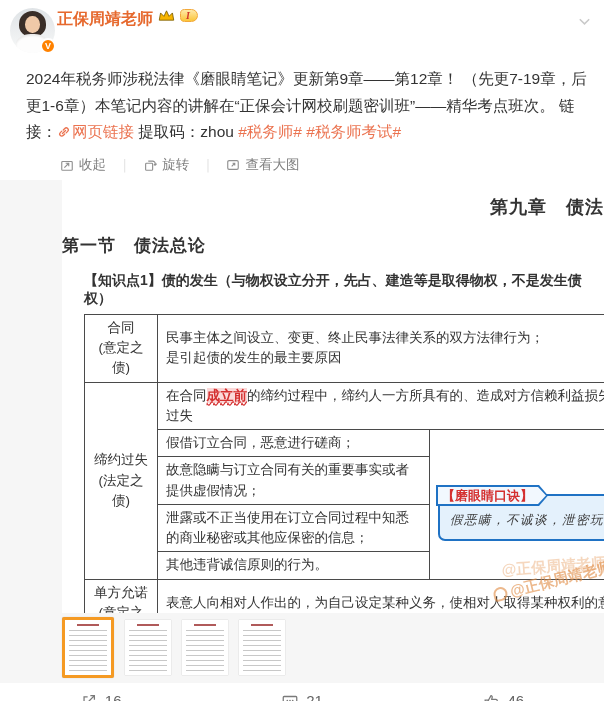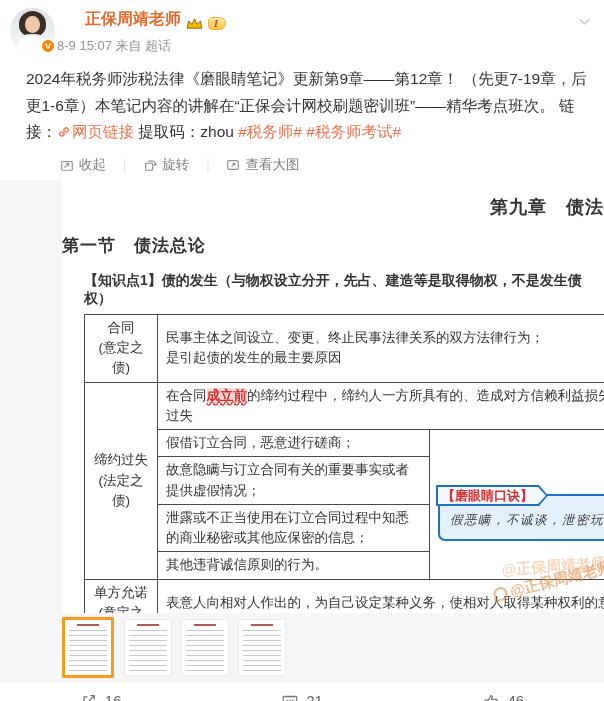--- a/index.html
+++ b/index.html
@@ -16,21 +16,21 @@
   .avatar .hair { position:absolute; left:9px; top:3px; width:27px; height:26px;
     border-radius:50% 50% 45% 45%; background:#3a2e28; }
   .avatar .face { position:absolute; left:15px; top:8px; width:15px; height:17px;
     border-radius:48%; background:#f0c9a8; }
   .avatar .coat { position:absolute; left:6px; top:26px; width:33px; height:22px;
     border-radius:45% 45% 0 0; background:#fdfdfd; box-shadow:inset 0 2px 2px rgba(0,0,0,.08); }
   .v-badge { position:absolute; left:40px; top:38px; width:16px; height:16px; border-radius:50%;
     background:#ff8200; border:2px solid #fff; color:#fff; font-size:9px; font-weight:bold;
     display:flex; align-items:center; justify-content:center; z-index:2; }
   .user-col { margin-left:47px; }
-  .name-row { display:flex; align-items:flex-end; gap:5px;margin-left:28px; }
+  .name-row { display:flex; align-items:flex-start; gap:5px; }
   .username { color:#e6692e; font-size:16px; font-weight:bold; }
   .crown { width:17px; height:13px; }
   .lvl { display:inline-block; background:linear-gradient(180deg,#ffe9a8,#fbc53a);
     border:1px solid #f2a93b; border-radius:7px 10px 10px 7px; color:#d4382a; font-style:italic;
     font-family:"Liberation Serif",serif; font-weight:bold; font-size:10px; line-height:11px;
     padding:0 7px 0 5px; }
   .time-row { margin-top:7px; color:#939393; font-size:13px; }
   .chevron { position:absolute; right:12px; top:14px; width:15px; height:15px; cursor:pointer; }
 
   
@@ -109,25 +109,20 @@
       <div class="coat"></div>
     </div>
     <div class="v-badge">V</div>
     <div class="user-col">
       <div class="name-row">
         <span class="username">正保周靖老师</span>
         <svg class="crown" viewBox="0 0 20 14">
           <path d="M1.5 12.5 L3 4 L7 8 L10 1.5 L13 8 L17 4 L18.5 12.5 Z" fill="#f7b500" stroke="#7a5c00" stroke-width="1"></path>
         </svg>
         <span class="lvl">I</span>
-      </div>
-      <div class="time-row">
-        <span>8-9 15:07</span>
-        <span>来自</span>
-        <span>超话</span>
       </div>
     </div>
     <svg class="chevron" viewBox="0 0 16 16">
       <path d="M3 5.5 L8 10.5 L13 5.5" fill="none" stroke="#c9c9c9" stroke-width="1.6"></path>
     </svg>
   </div>
 
   <div class="content">
     <span>2024年税务师涉税法律《磨眼睛笔记》更新第9章——第12章！ （先更7-19章，后更1-6章）本笔记内容的讲解在“正保会计网校刷题密训班”——精华考点班次。</span>
     <span>链接：</span><a class="orange"><svg class="linkicon" viewBox="0 0 16 16">

